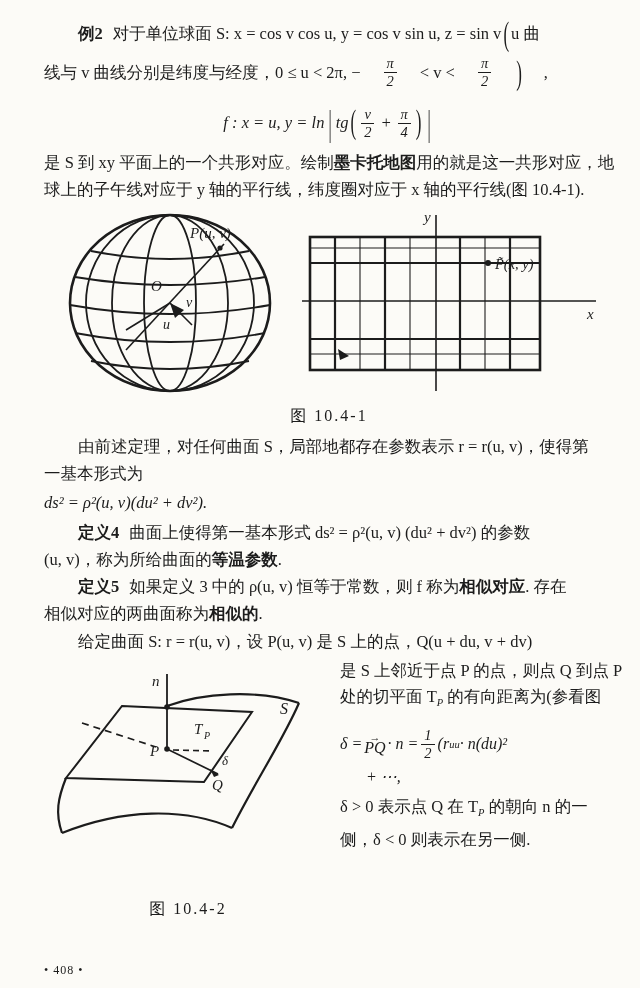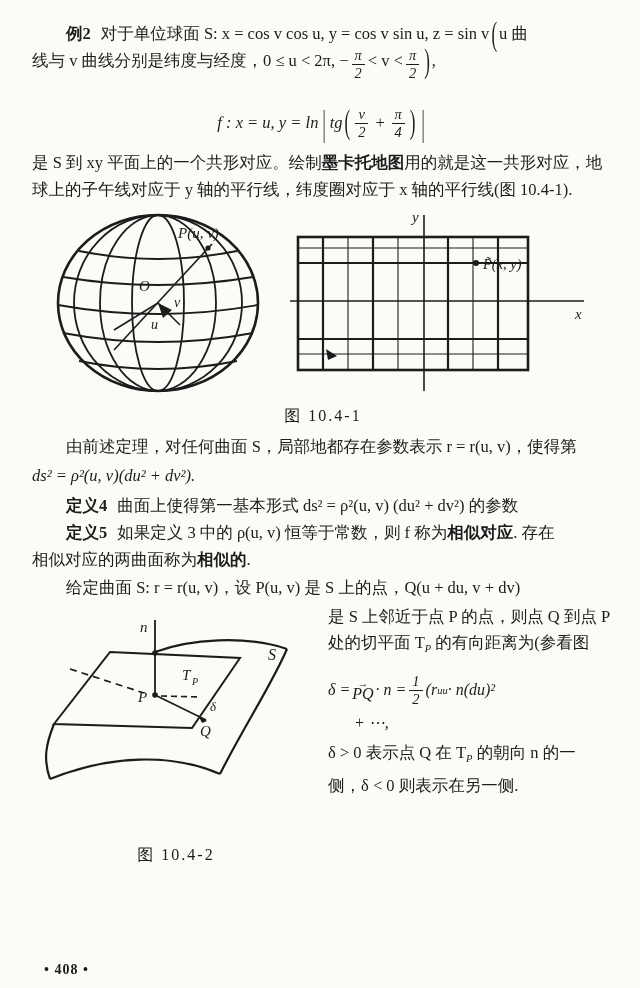--- a/index.html
+++ b/index.html
@@ -1,30 +1,30 @@
 <!DOCTYPE html>
 <html><head>
 <meta charset="utf-8">
 <style>
   html,body{margin:0;padding:0;background:#e8e8e4;}
   .page{
     position:relative;
     width:640px;height:988px;
     background:#fcfbf7;
     box-sizing:border-box;
-    padding:12px 26px 0 32px;
+    padding:12px 26px 0 44px;
     font-family:"Liberation Serif","DejaVu Serif",serif;
     color:#1c1c1c;
     overflow:hidden;
   }
   .line{display:block;font-size:16.5px;line-height:27px;white-space:nowrap;}
   .indent{padding-left:34px;}
   .b{font-weight:bold;}
   .lead{font-weight:bold;margin-right:10px;}
-  .mathline{display:flex;align-items:flex-start;height:50px;}
+  .mathline{display:flex;align-items:center;height:50px;gap:20px;}
   .formula-row{display:flex;align-items:center;justify-content:center;height:52px;font-size:16.5px;font-style:italic;}
   .center-formula{text-align:left;font-style:italic;font-size:16.5px;line-height:28px;margin:2px 0;}
   .frac{display:inline-flex;flex-direction:column;align-items:center;margin:0 3px;font-size:14.5px;line-height:1.15;font-style:italic;}
   .frac .den{border-top:1.5px solid #1c1c1c;padding:0 3px;}
   .frac .num{padding:0 3px;}
   .bigp{display:inline-block;transform:scaleY(2.0);font-size:17px;margin:0 2px;font-style:normal;}
   .tbar{display:inline-block;transform:scaleY(2.3);font-size:16px;margin:0 4px;font-style:normal;}
   .vec{display:inline-flex;flex-direction:column;align-items:center;line-height:0.75;margin:0 2px;}
   .vec .arr{font-size:11px;line-height:0.7;}
   sub.sb{font-size:10.5px;font-style:italic;}
@@ -32,21 +32,21 @@
   .caption{text-align:center;font-size:16px;margin:4px 0 2px 0;letter-spacing:2px;}
   .heading{font-weight:bold;font-size:20px;margin:14px 0 8px 0;font-family:"Liberation Sans","DejaVu Sans",sans-serif;}
   .cols{display:flex;margin-top:2px;}
   .col-left{width:288px;flex:none;}
   .col-right{flex:1;padding-left:8px;}
   .col-right .line{line-height:26px;}
   .delta{margin:8px 0 6px 0;}
   .delta .frow{display:flex;align-items:center;font-style:italic;font-size:16px;height:40px;}
   .delta .frow2{padding-left:26px;height:30px;}
   .delta .frow3{padding-left:26px;height:24px;font-style:italic;font-size:16px;display:flex;align-items:center;}
-  .footer{position:absolute;left:44px;bottom:10px;font-size:14px;font-weight:bold;letter-spacing:1px;}
+  .footer{position:absolute;left:44px;bottom:10px;font-size:12px;font-weight:normal;letter-spacing:1px;}
   svg text{font-family:"Liberation Serif","DejaVu Serif",serif;fill:#1c1c1c;}
   svg .it{font-style:italic;}
 </style>
 </head>
 <body>
 
 <div class="page">
 
   <div>
     <span class="line indent" style="margin-top:8px;">
@@ -136,25 +136,27 @@
       <path d="M 36 142 L 47 149 L 38 153 Z" fill="#1c1c1c"></path>
       <text x="122" y="15" font-size="15" class="it">y</text>
       <text x="285" y="112" font-size="15" class="it">x</text>
       <text x="193" y="62" font-size="14.5" class="it">P̃(x, y)</text>
     </svg>
   </div>
   <div class="caption">图  10.4-1</div>
 
   <div style="margin-top:6px;">
     <span class="line indent">由前述定理，对任何曲面 S，局部地都存在参数表示 r = r(u, v)，使得第</span>
+    <span class="line">一基本形式为</span>
   </div>
   <div class="center-formula">ds² = ρ²(u, v)(du² + dv²).</div>
 
   <div>
     <span class="line indent"><span class="lead">定义4</span><span>曲面上使得第一基本形式  ds² = ρ²(u, v) (du² + dv²)  的参数</span></span>
+    <span class="line"><span>(u, v)，称为所给曲面的</span><span class="b">等温参数</span><span>.</span></span>
   </div>
 
   <div>
     <span class="line indent"><span class="lead">定义5</span><span>如果定义 3 中的 ρ(u, v) 恒等于常数，则 f 称为</span><span class="b">相似对应</span><span>. 存在</span></span>
     <span class="line"><span>相似对应的两曲面称为</span><span class="b">相似的</span><span>.</span></span>
   </div>
 
 
   <span class="line indent" style="line-height:29px;">给定曲面 S: r = r(u, v)，设 P(u, v) 是 S 上的点，Q(u + du, v + dv)</span>
 

